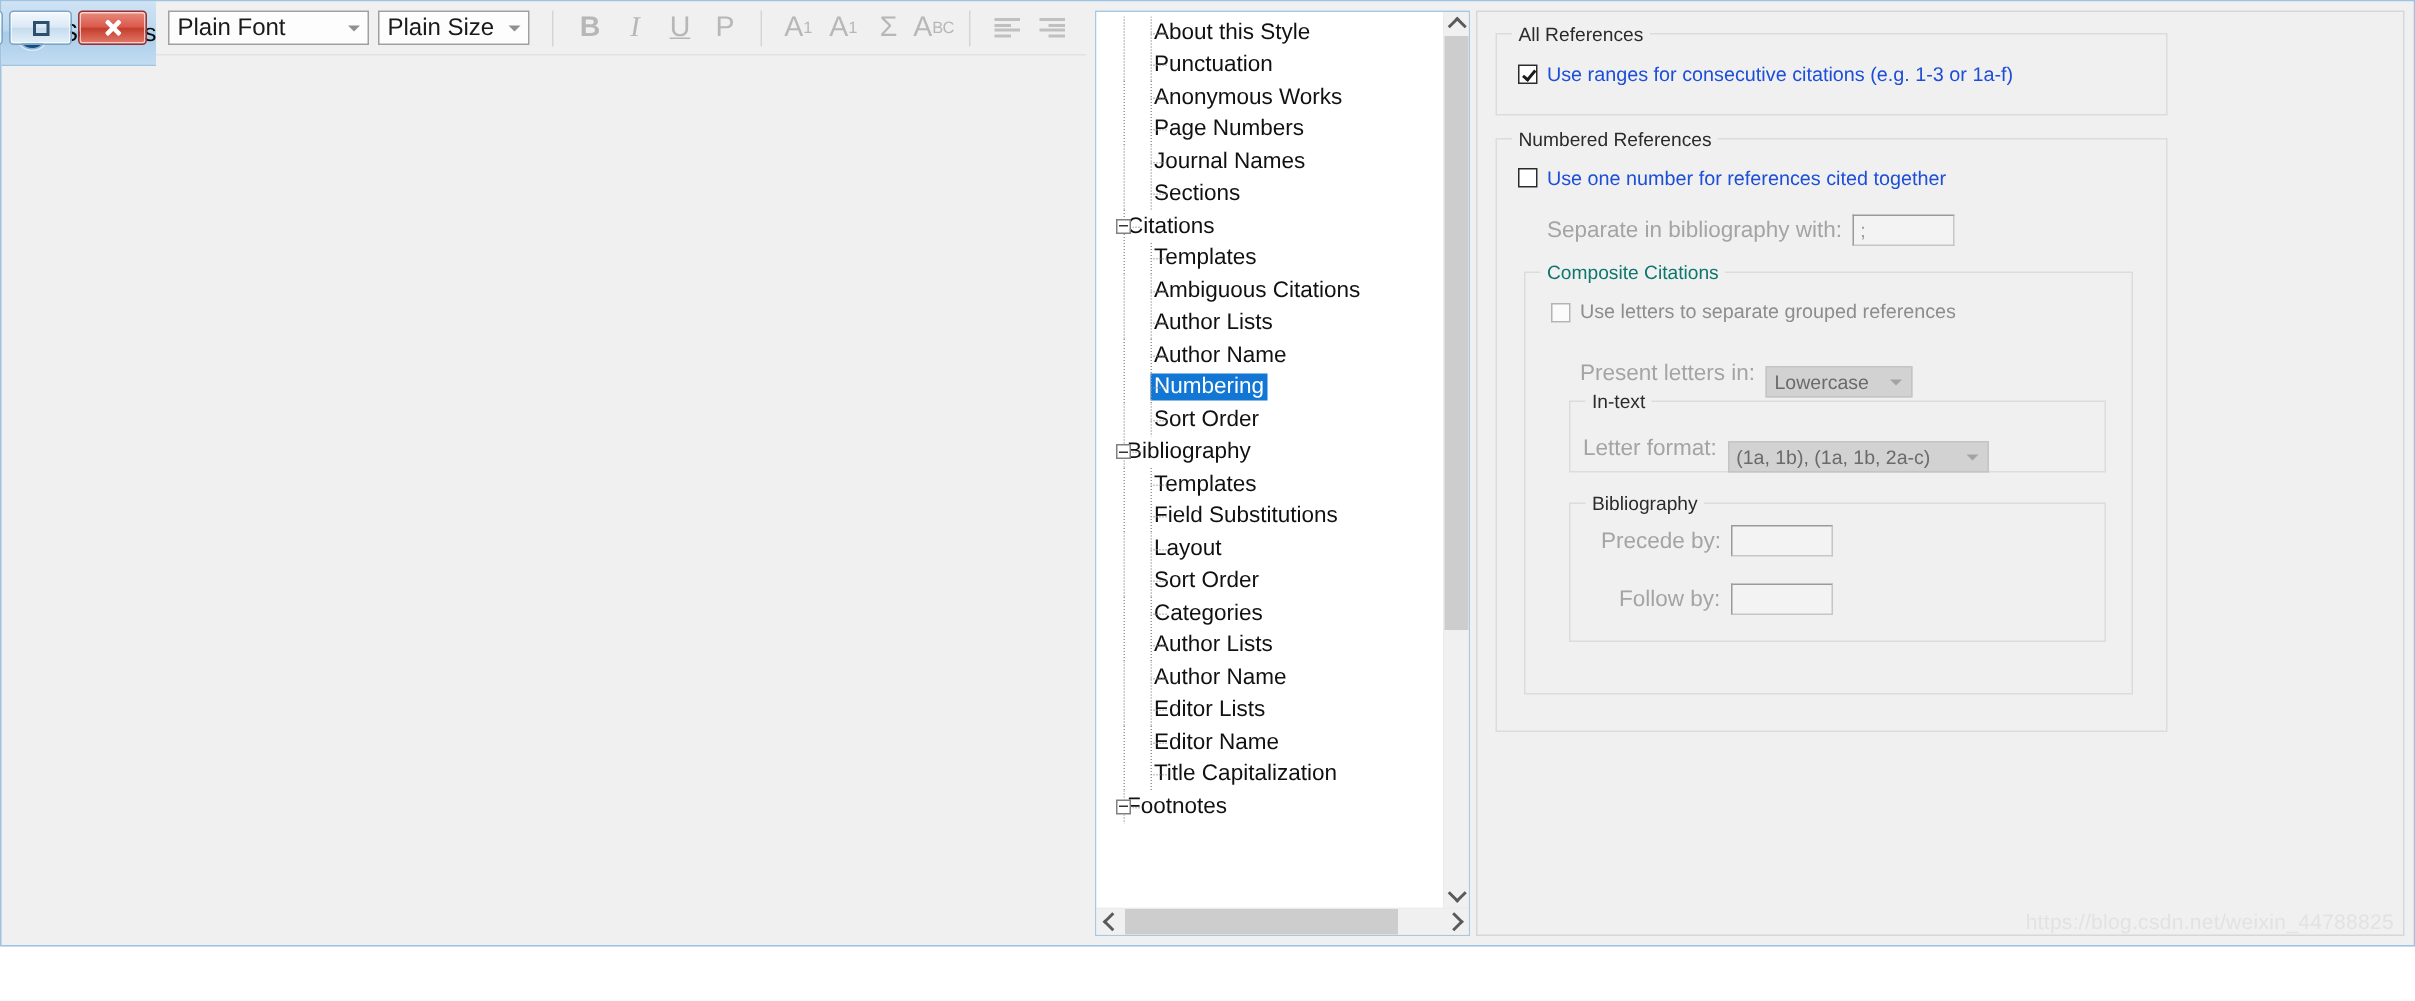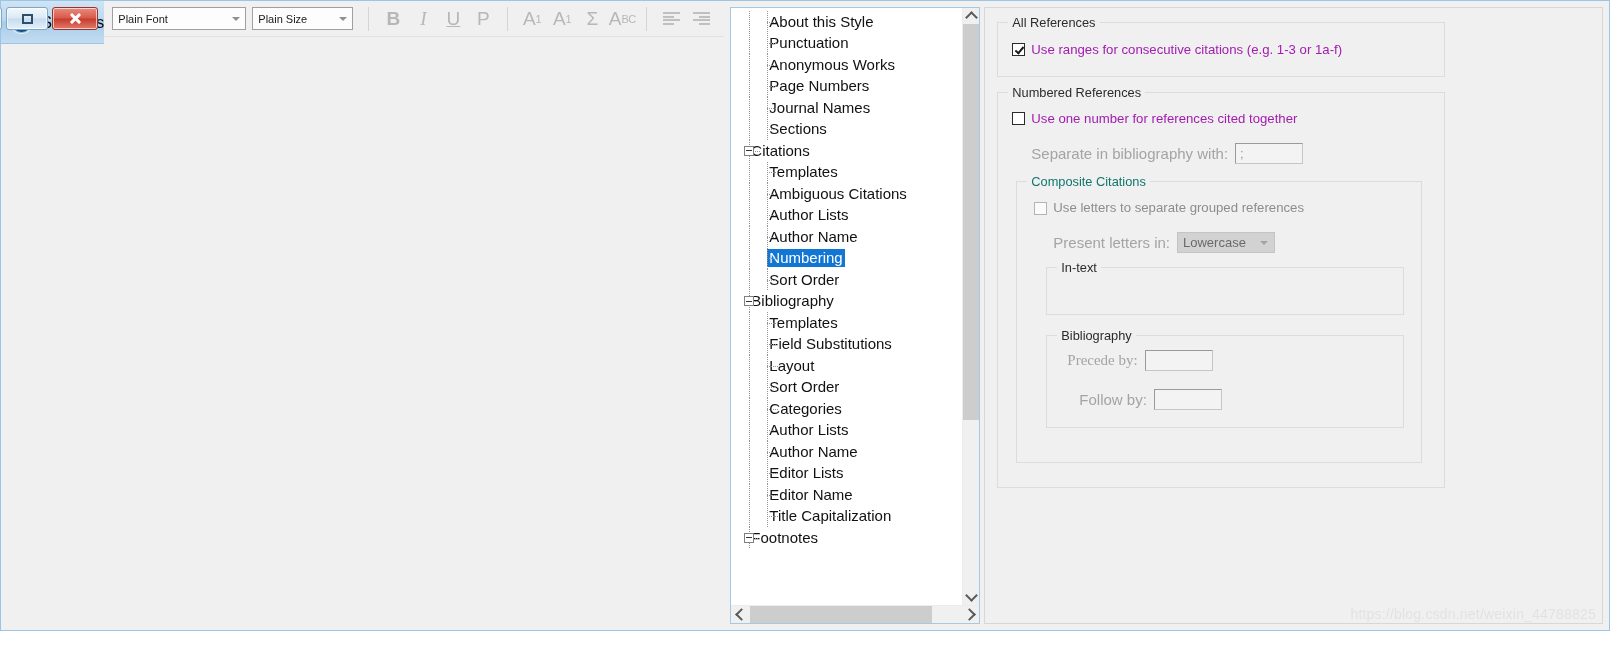--- a/index.html
+++ b/index.html
@@ -118,21 +118,21 @@
     border-bottom: 1px solid #e2e2e2;
     flex: 0 0 auto;
   }
   .combo {
     height: 23px;
     box-sizing: border-box;
     border: 1px solid #a0a0a0;
     background: #fdfdfd;
     display: flex;
     align-items: center;
-    font-size: 11px;
+    font-size: 16px;
     color: #1a1a1a;
     position: relative;
     margin-right: 6px;
   }
   .combo .ctext {
     padding-left: 5px;
     flex: 1;
     white-space: nowrap;
     overflow: hidden;
   }
@@ -404,21 +404,21 @@
     border-right: 2px solid #1b1b1b;
     border-bottom: 2px solid #1b1b1b;
     transform: rotate(40deg);
   }
   .cbox.dim {
     border-color: #b4b4b4;
     background: #fbfbfb;
   }
   .cb-label {
     font-size: 13.2px;
-    color: #a21caf;
+    color: #1d4ed8;
   }
   .cb-label.dim { color: #8d8d8d; }
 
   
   .field-row {
     position: absolute;
     display: flex;
     align-items: center;
     white-space: nowrap;
   }
@@ -444,20 +444,21 @@
     box-sizing: border-box;
     height: 21px;
     border: 1px solid #c4c4c4;
     background: #d2d2d2;
     font-size: 13px;
     color: #6a6a6a;
     display: flex;
     align-items: center;
     padding-left: 5px;
     position: relative;
+    margin-top: 12px;
   }
   .dropdown .dd-arrow {
     position: absolute;
     right: 6px; top: 50%;
     margin-top: -2px;
     width: 0; height: 0;
     border-left: 4px solid transparent;
     border-right: 4px solid transparent;
     border-top: 4px solid #a3a3a3;
   }
@@ -810,25 +811,32 @@
           <div class="field-row" style="left:36px; top:50px;">
             <span class="fld-label">Present letters in:</span>
             <span class="dropdown" style="width:98px;">
               <span>Lowercase</span>
               <span class="dd-arrow"></span>
             </span>
           </div>
 
           <div class="group" style="left:29px; top:85px; width:358px; height:48px;">
             <div class="g-title">In-text</div>
+            <div class="field-row" style="left:8px; top:14px;">
+              <span class="fld-label">Letter format:</span>
+              <span class="dropdown" style="width:174px;">
+                <span>(1a, 1b), (1a, 1b, 2a-c)</span>
+                <span class="dd-arrow"></span>
+              </span>
+            </div>
           </div>
 
           <div class="group" style="left:29px; top:153px; width:358px; height:93px;">
             <div class="g-title">Bibliography</div>
-            <div class="field-row" style="left:20px; top:14px;font-family:Liberation Serif, serif;">
+            <div class="field-row" style="left:20px; top:14px;">
               <span class="fld-label">Precede by:</span>
               <span class="textbox" style="width:68px;"></span>
             </div>
             <div class="field-row" style="left:32px; top:53px;">
               <span class="fld-label">Follow by:</span>
               <span class="textbox" style="width:68px;"></span>
             </div>
           </div>
         </div>
       </div>

